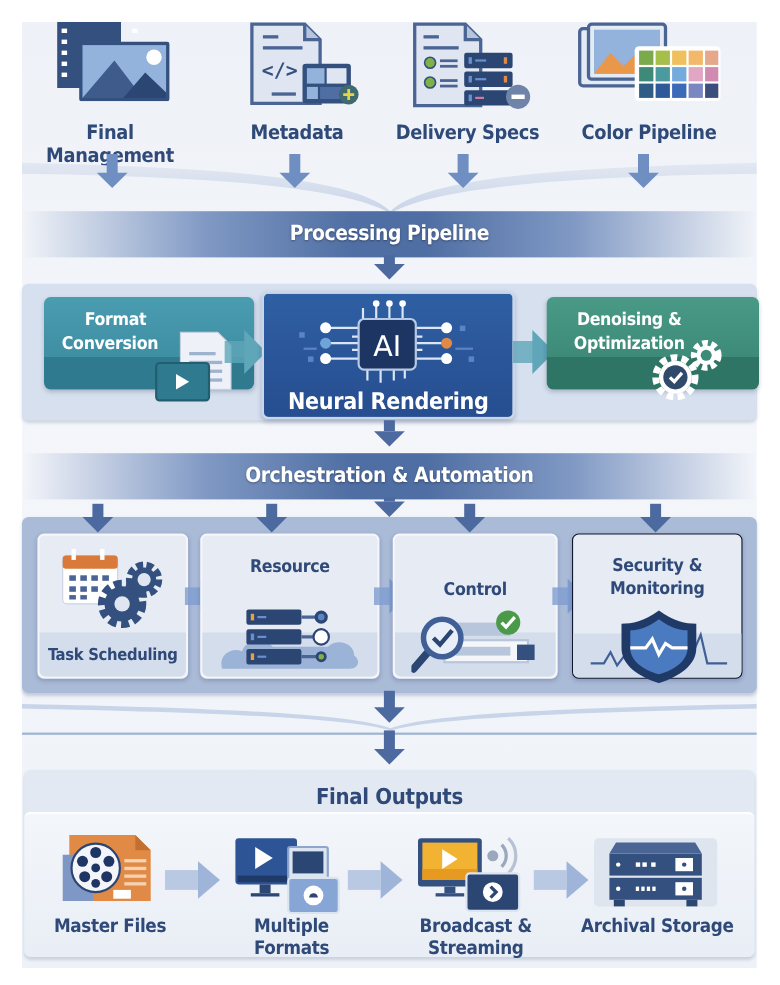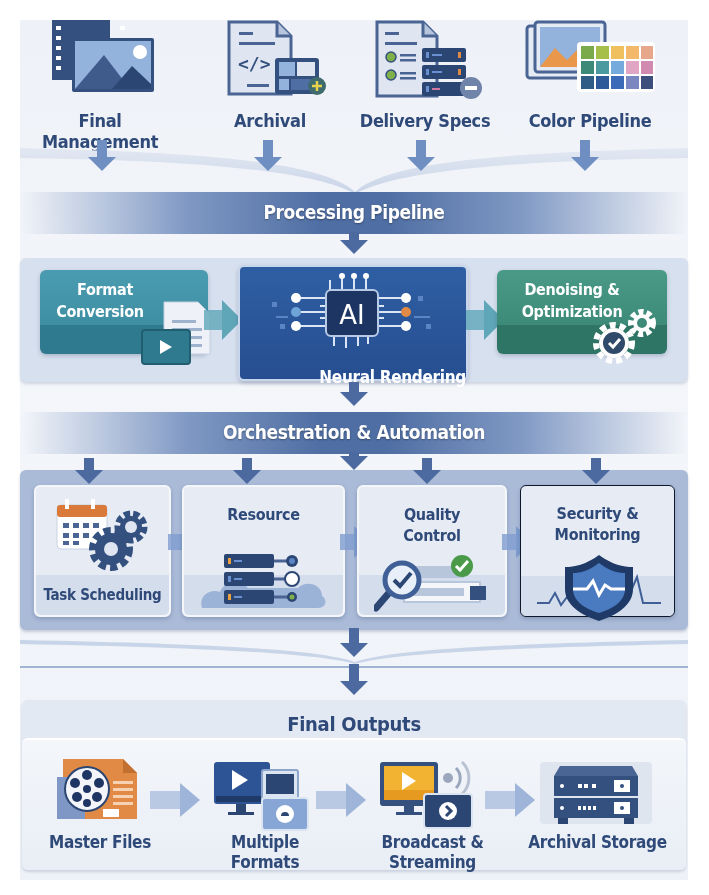--- a/index.html
+++ b/index.html
@@ -8,21 +8,21 @@
   .abs{position:absolute;}
   .lbl{position:absolute;text-align:center;color:#2f4a78;font-weight:bold;font-stretch:condensed;letter-spacing:-0.3px;}
   .band{position:absolute;left:20px;width:668px;height:42px;background:linear-gradient(90deg,rgba(120,145,190,0) 0%,#8099c4 25%,#4f6ea3 45%,#4f6ea3 55%,#8099c4 75%,rgba(120,145,190,0) 100%);}
   .band-title{position:absolute;left:0;right:0;top:9px;text-align:center;color:#fff;font-size:19px;font-weight:bold;letter-spacing:-0.4px;text-shadow:0 1px 2px rgba(0,0,0,.35);}
   .arr-v{position:absolute;}
   .arr-v .shaft{position:absolute;left:50%;transform:translateX(-50%);top:0;width:10px;background:#6f8fc3;}
   .arr-v .head{position:absolute;left:50%;transform:translateX(-50%);width:0;height:0;border-left:14px solid transparent;border-right:14px solid transparent;border-top:14px solid #6f8fc3;}
   .dark .shaft{background:#4c6aa0;}
   .dark .head{border-top-color:#4c6aa0;}
   .panel{position:absolute;border-radius:6px;}
-  .card{position:absolute;border-radius:6px;box-shadow:0 2px 4px rgba(40,60,100,.25);}
+  .card{position:absolute;border-radius:6px;box-shadow:0 2px 4px rgba(40,60,100,.25);padding-left:23px;}
   .card-title{position:absolute;left:0;right:0;text-align:center;font-size:16px;font-weight:bold;line-height:20px;letter-spacing:-0.3px;}
   .sub-band{position:absolute;left:0;right:0;bottom:0;height:40px;background:#d4ddec;border-radius:0 0 6px 6px;}
 </style>
 </head>
 <body>
 
 <div class="canvas"></div>
 
 <svg class="abs" style="left:50px;top:20px" width="106" height="72" viewBox="0 0 106 72">
   <rect x="2" y="0" width="58" height="60" fill="#34507f"></rect>
@@ -50,21 +50,21 @@
   <text x="13" y="50" font-family="DejaVu Sans Mono, monospace" font-weight="bold" font-size="18" fill="#34507f">&lt;/&gt;</text>
   <rect x="22" y="64" width="22" height="3" fill="#4a6494"></rect>
   <rect x="50" y="38" width="44" height="36" rx="3" fill="#34507f"></rect>
   <rect x="54" y="42" width="16" height="14" fill="#93b3dc"></rect>
     <rect x="72" y="42" width="18" height="14" fill="#dfe6f1"></rect>
   <rect x="54" y="59" width="10" height="11" fill="#93b3dc"></rect>
     <rect x="66" y="59" width="20" height="11" fill="#4f6ea3"></rect>
   <circle cx="92" cy="66" r="9" fill="#3f6b6e"></circle>
   <path d="M92,61 V71 M87,66 H97" stroke="#e9d24b" stroke-width="2.5"></path>
 </svg>
-<div class="lbl" style="left:195px;top:110px;width:150px;font-size:18px;">Archival</div>
+<div class="lbl" style="left:195px;top:110px;width:150px;font-size:18px;">Metadata</div>
 
 <svg class="abs" style="left:375px;top:20px" width="110" height="82" viewBox="0 0 110 82">
   <path d="M2,2 H48 L62,16 V76 H2 Z" fill="#dfe6f1" stroke="#4a6494" stroke-width="3"></path>
   <path d="M48,2 V16 H62" fill="#b6c4dc" stroke="#4a6494" stroke-width="3"></path>
   <rect x="10" y="12" width="14" height="3" fill="#4a6494"></rect>
     <rect x="10" y="22" width="32" height="3" fill="#4a6494"></rect>
   <circle cx="16" cy="37" r="5" fill="#7fb04a" stroke="#34507f" stroke-width="1.5"></circle>
     <rect x="25" y="34" width="16" height="2.5" fill="#4a6494"></rect>
     <rect x="25" y="39" width="16" height="2.5" fill="#4a6494"></rect>
   <circle cx="16" cy="55" r="5" fill="#7fb04a" stroke="#34507f" stroke-width="1.5"></circle>
@@ -169,21 +169,21 @@
   <rect x="2" y="30" width="48" height="34" rx="3" fill="#2f7a8e" stroke="#215e70" stroke-width="2"></rect>
   <polygon points="20,40 20,54 32,47" fill="#fff"></polygon>
 </svg>
 
 <svg class="abs" style="left:204px;top:298px" width="40" height="44" viewBox="0 0 40 44">
   <rect x="0" y="12" width="20" height="20" fill="#5fa6b9" opacity=".8"></rect>
     <polygon points="18,2 38,22 18,42" fill="#5fa6b9"></polygon>
 </svg>
 
 <div class="card" style="left:238px;top:265px;width:230px;height:116px;background:linear-gradient(180deg,#2f5fa3 0%,#264e90 100%);border:2px solid #c8d6ec;box-sizing:border-box;">
-  <div class="card-title" style="top:100px;color:#fff;font-size:17px;text-align:right;">Neural Rendering</div>
+  <div class="card-title" style="top:88px;color:#fff;font-size:21px;">Neural Rendering</div>
 </div>
 <svg class="abs" style="left:268px;top:272px" width="172" height="80" viewBox="0 0 172 80">
   <g stroke="#dbe5f5" stroke-width="2" fill="none">
     <path d="M62,8 V20 M74,4 V20 M86,6 V20 M98,6 V20"></path>
     <path d="M66,64 V74 M78,64 V76 M90,64 V74 M100,64 V72"></path>
     <path d="M28,26 H58 M28,40 H58 M28,54 H58"></path>
     <path d="M110,26 H138 M110,40 H138 M110,54 H138"></path>
     <path d="M52,34 H58 M52,46 H58 M110,34 H116 M110,46 H116"></path>
   </g>
   <g fill="#fff">
@@ -329,21 +329,20 @@
     <circle cx="94" cy="47" r="2.5" fill="#7fb04a"></circle>
 </svg>
 
 <svg class="abs" style="left:340px;top:524px" width="32" height="36" viewBox="0 0 32 36">
     <rect x="0" y="10" width="16" height="16" fill="#7f9dd0" opacity=".8"></rect>
     <polygon points="14,2 30,18 14,34" fill="#7f9dd0"></polygon>
   </svg>
 
 <div class="card" style="left:357px;top:485px;width:150px;height:132px;background:#e6ebf4;border:2px solid #f4f6fa;box-sizing:border-box;">
   <div class="sub-band"></div>
-  <div class="card-title" style="top:18px;color:#2f4a78;">Quality</div>
   <div class="card-title" style="top:39px;color:#2f4a78;">Control</div>
 </div>
 <svg class="abs" style="left:374px;top:552px" width="116" height="60" viewBox="0 0 116 60">
   <rect x="40" y="14" width="50" height="12" fill="#b8c6dc"></rect>
   <rect x="30" y="30" width="76" height="20" fill="#f4f6fa" stroke="#b8c6dc" stroke-width="2"></rect>
   <rect x="40" y="36" width="50" height="8" fill="#b8c6dc"></rect>
   <rect x="96" y="34" width="16" height="14" fill="#34507f"></rect>
   <circle cx="88" cy="14" r="11" fill="#4a9a4a"></circle>
   <path d="M82,14 L86,18 L94,9" stroke="#fff" stroke-width="3" fill="none"></path>
   <path d="M14,42 L2,56" stroke="#2c4674" stroke-width="7" stroke-linecap="round"></path>

